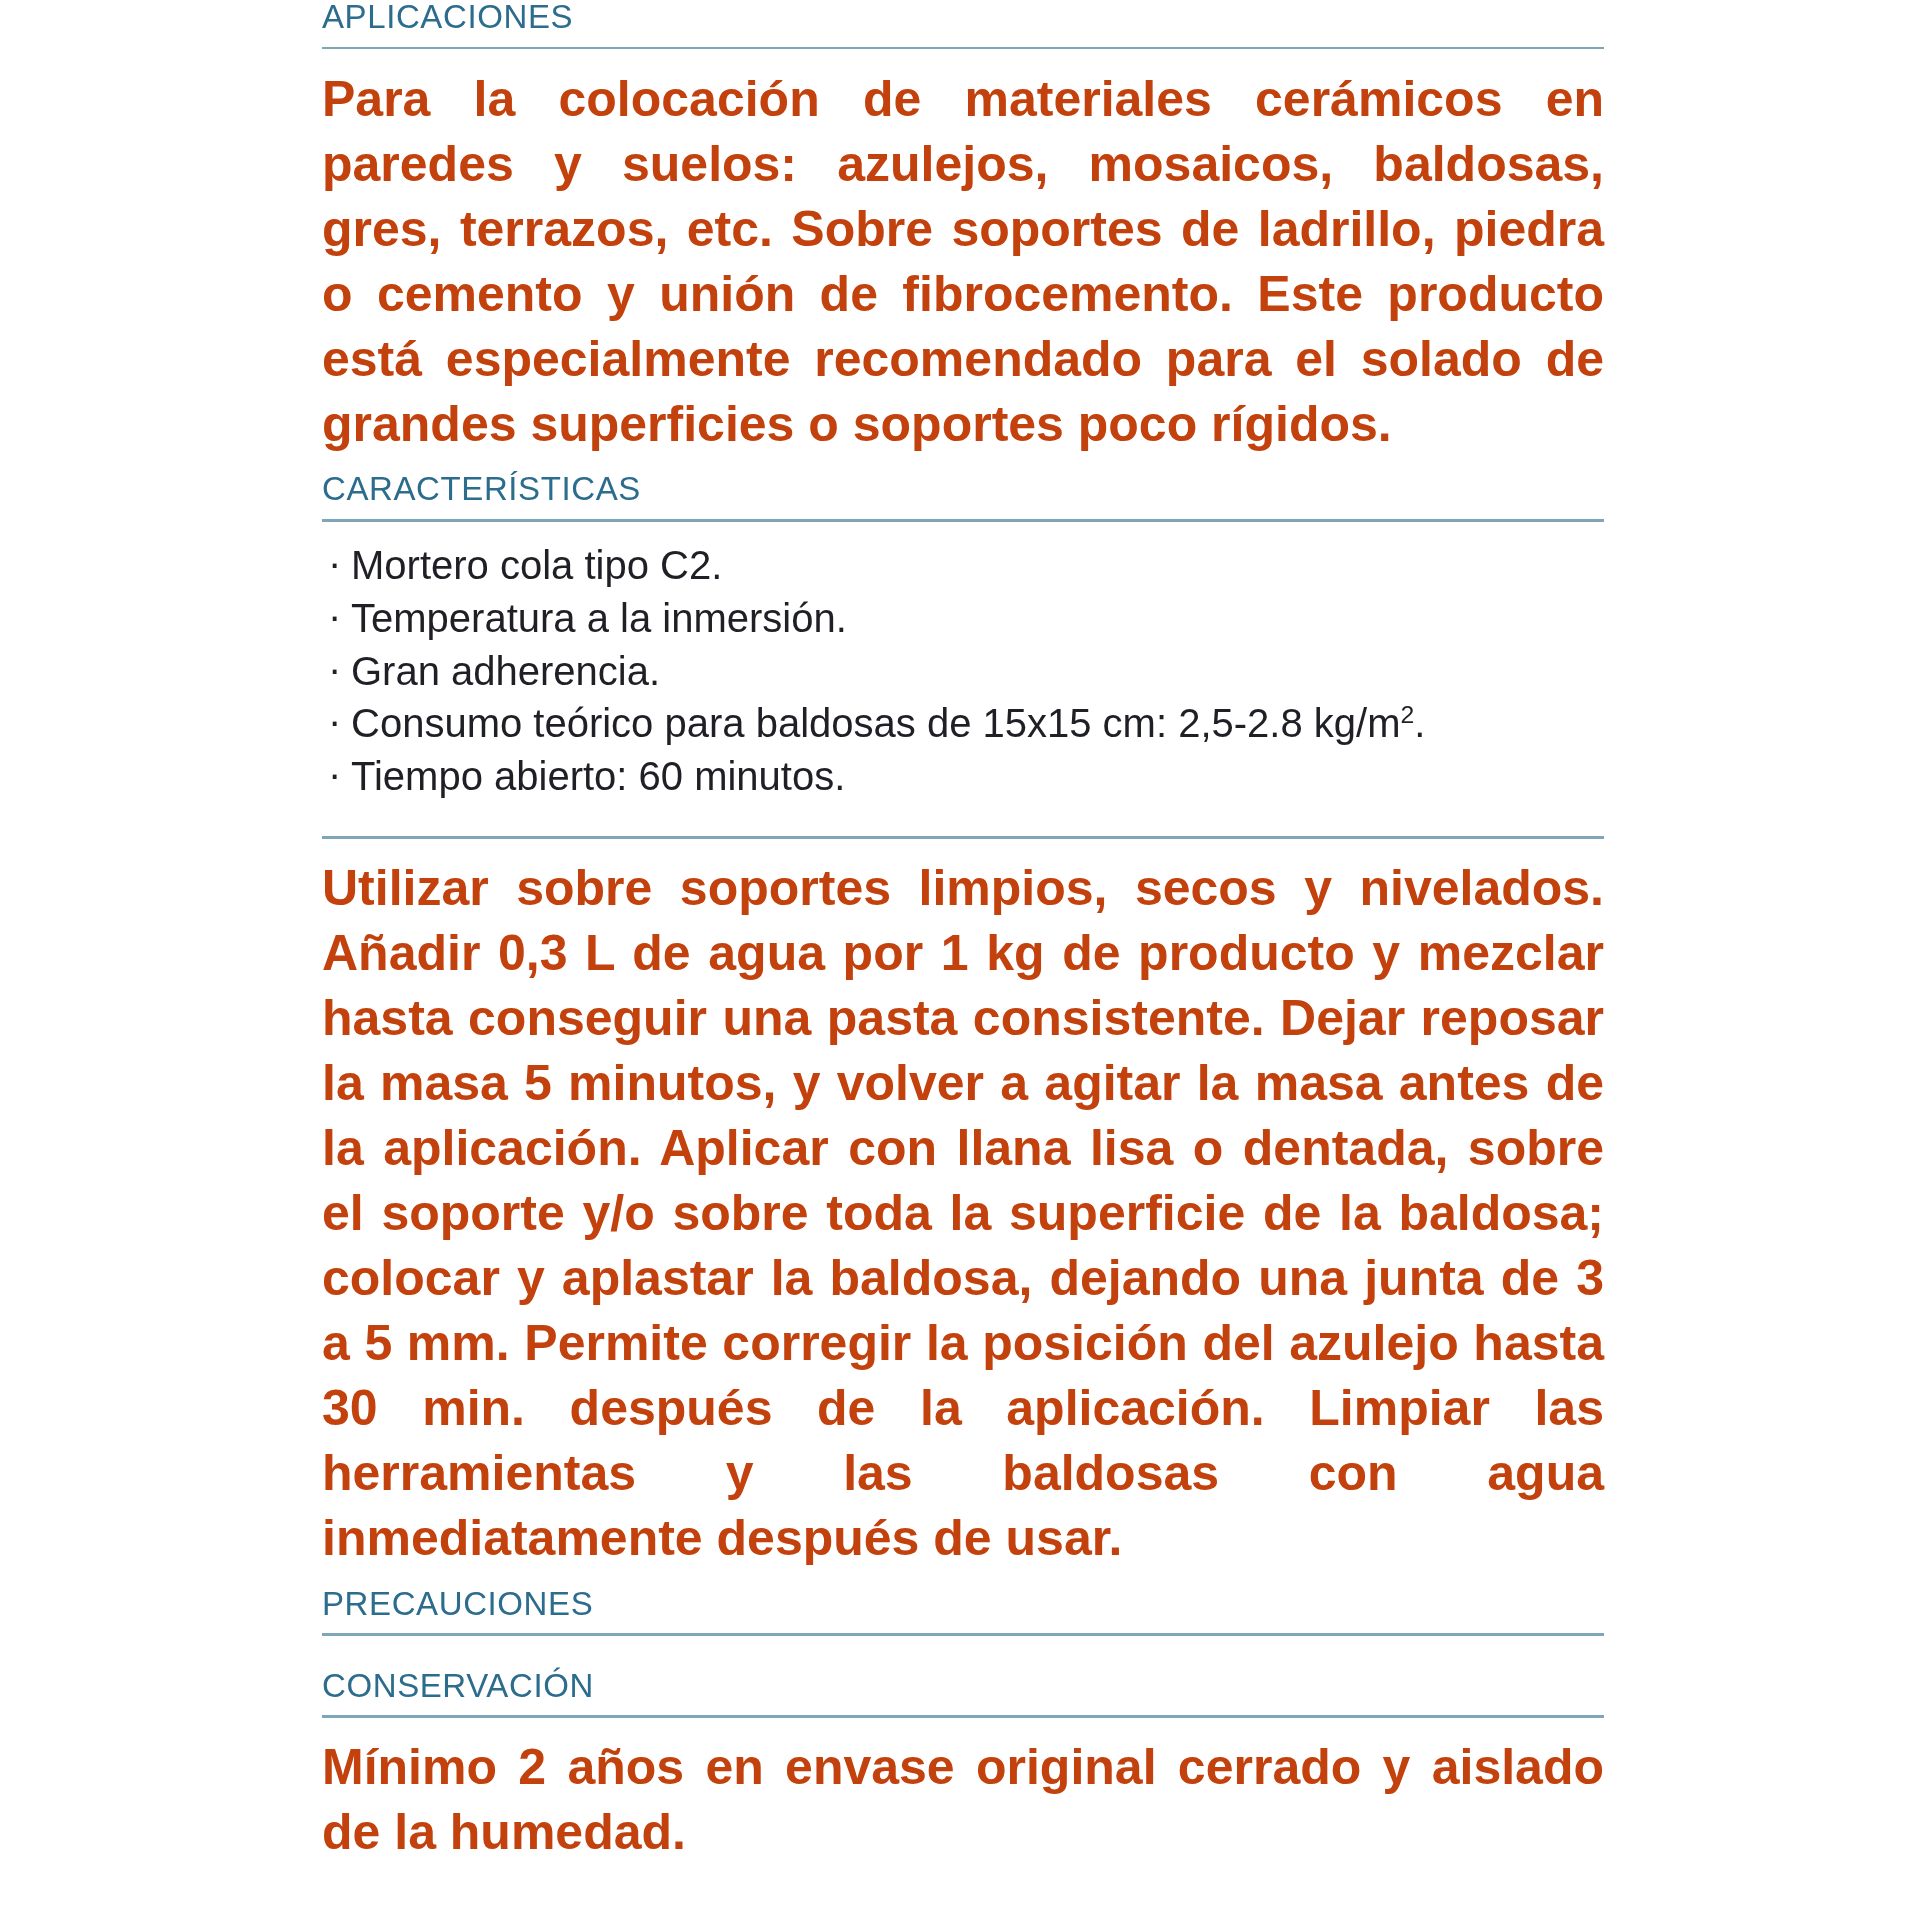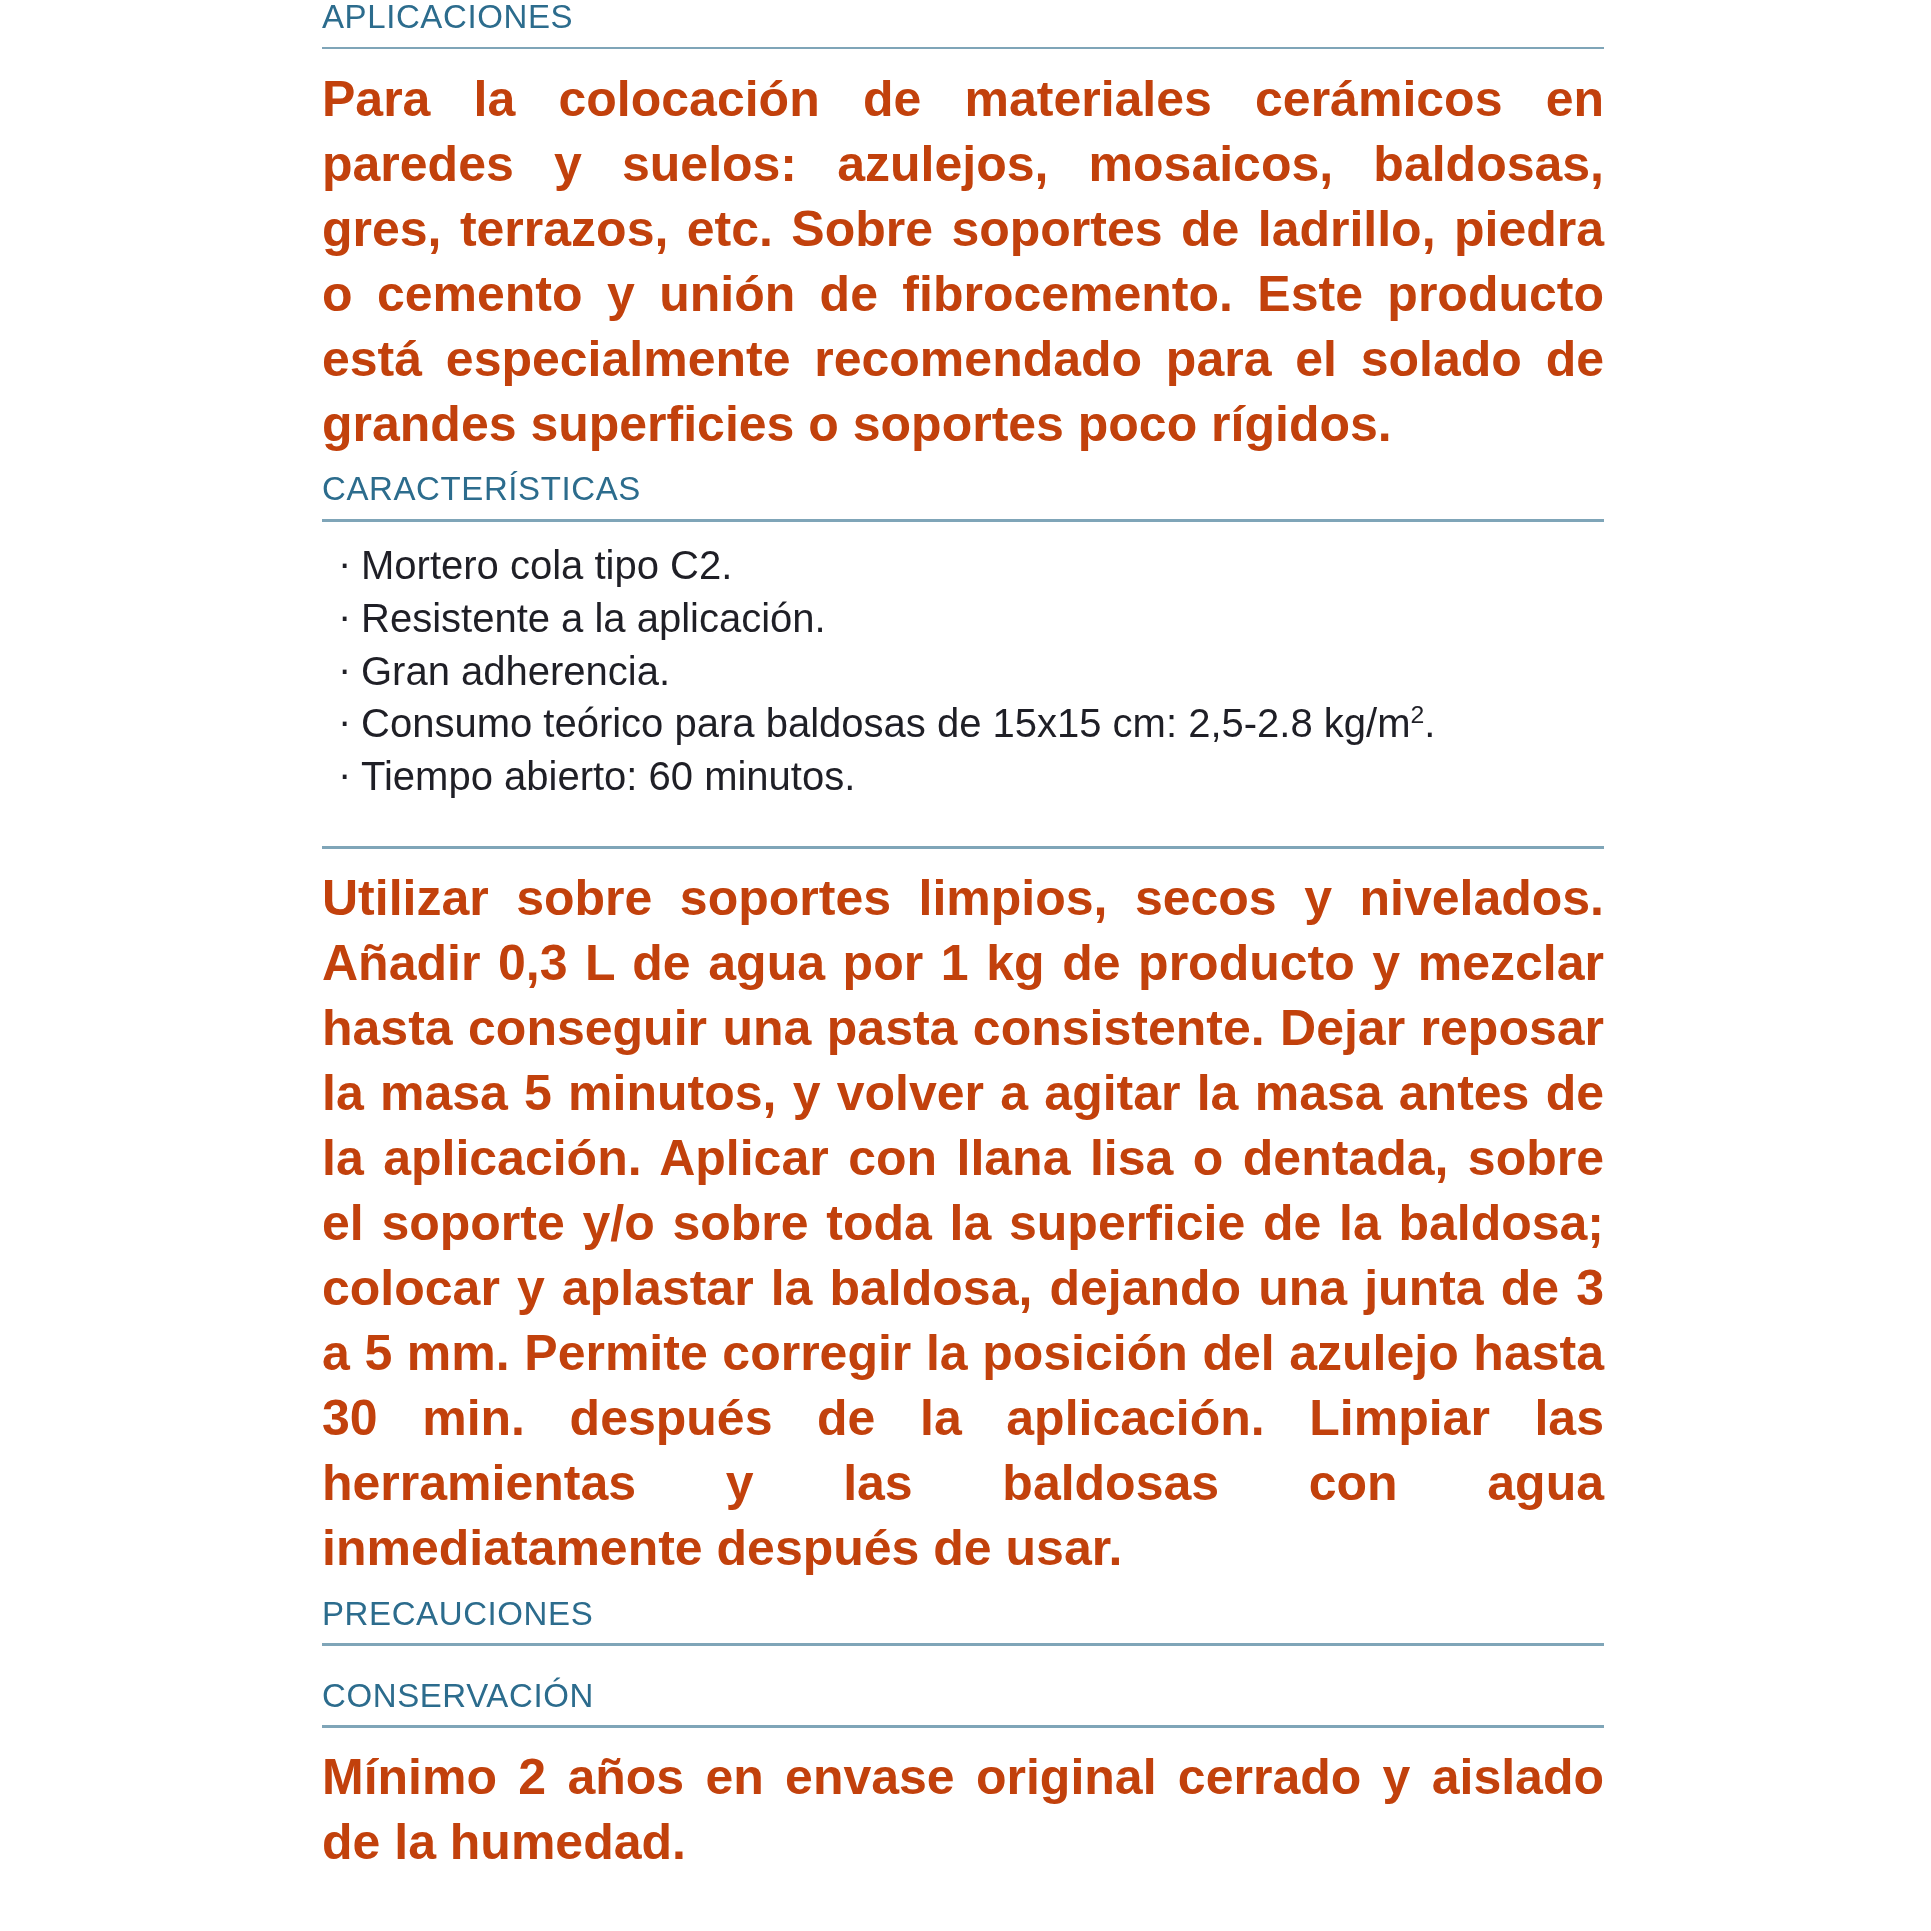--- a/index.html
+++ b/index.html
@@ -60,21 +60,21 @@
     line-height: 1.30;
     color: #c2410c;
     text-align: justify;
     margin: 0;
     font-weight: 700;
   }
 
   
   .bullet-list {
     list-style: none;
-    margin: 14px;
+    margin: 4px;
     padding: 0;
   }
   .bullet-list li {
     font-family: "Liberation Sans", sans-serif;
     font-size: 40px;
     line-height: 1.32;
     color: #1f1f26;
     position: relative;
     padding-left: 25px;
     white-space: nowrap;
@@ -105,21 +105,21 @@
       <div class="body-text">Para la colocación de materiales cerámicos en paredes y suelos: azulejos, mosaicos, baldosas, gres, terrazos, etc. Sobre soportes de ladrillo, piedra o cemento y unión de fibrocemento. Este producto está especialmente recomendado para el solado de grandes superficies o soportes poco rígidos.</div>
     </div>
 
     <div class="gap-before-heading"></div>
 
     <div class="section">
       <div class="section-heading">CARACTERÍSTICAS</div>
       <div class="heading-rule"></div>
       <ul class="bullet-list">
         <li>Mortero cola tipo C2.</li>
-        <li>Resistente a la aplicación.</li>
+        <li>Temperatura a la inmersión.</li>
         <li>Gran adherencia.</li>
         <li>Consumo teórico para baldosas de 15x15 cm: 2,5-2.8 kg/m<sup class="unit">2</sup>.</li>
         <li>Tiempo abierto: 60 minutos.</li>
       </ul>
     </div>
 
     <div class="gap-before-heading"></div>
 
     <div class="section">
       <div class="heading-rule"></div>

